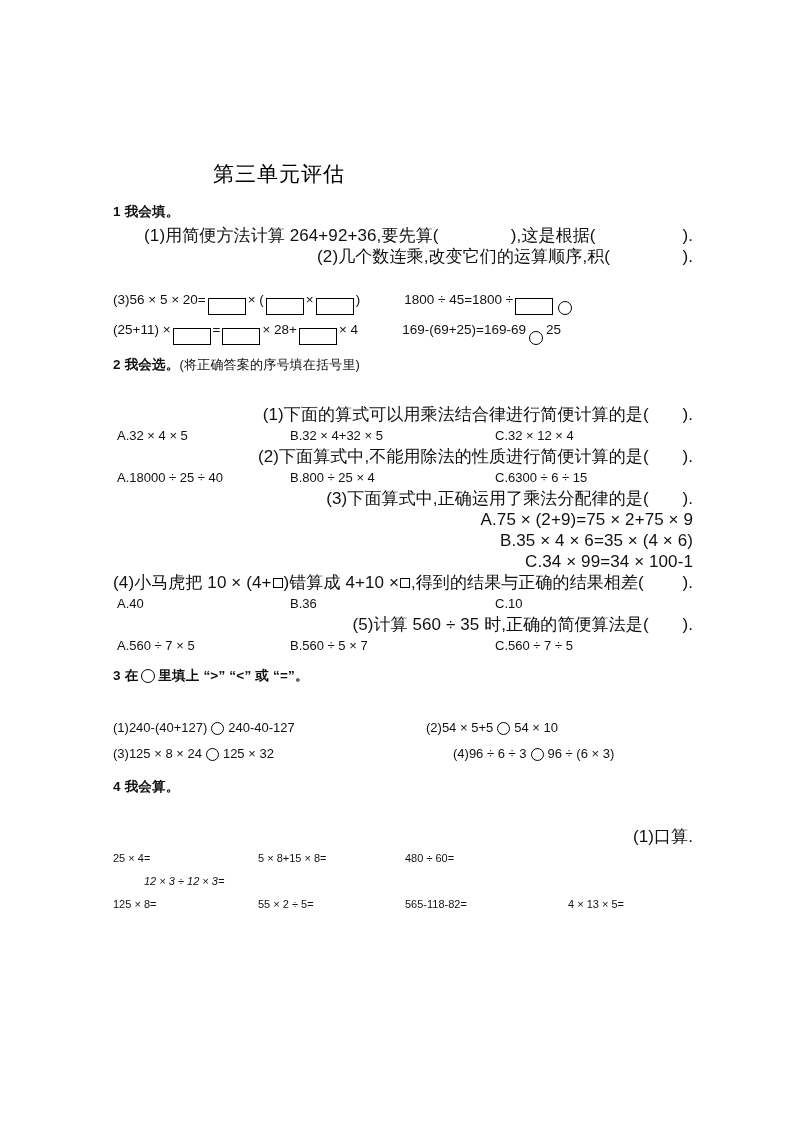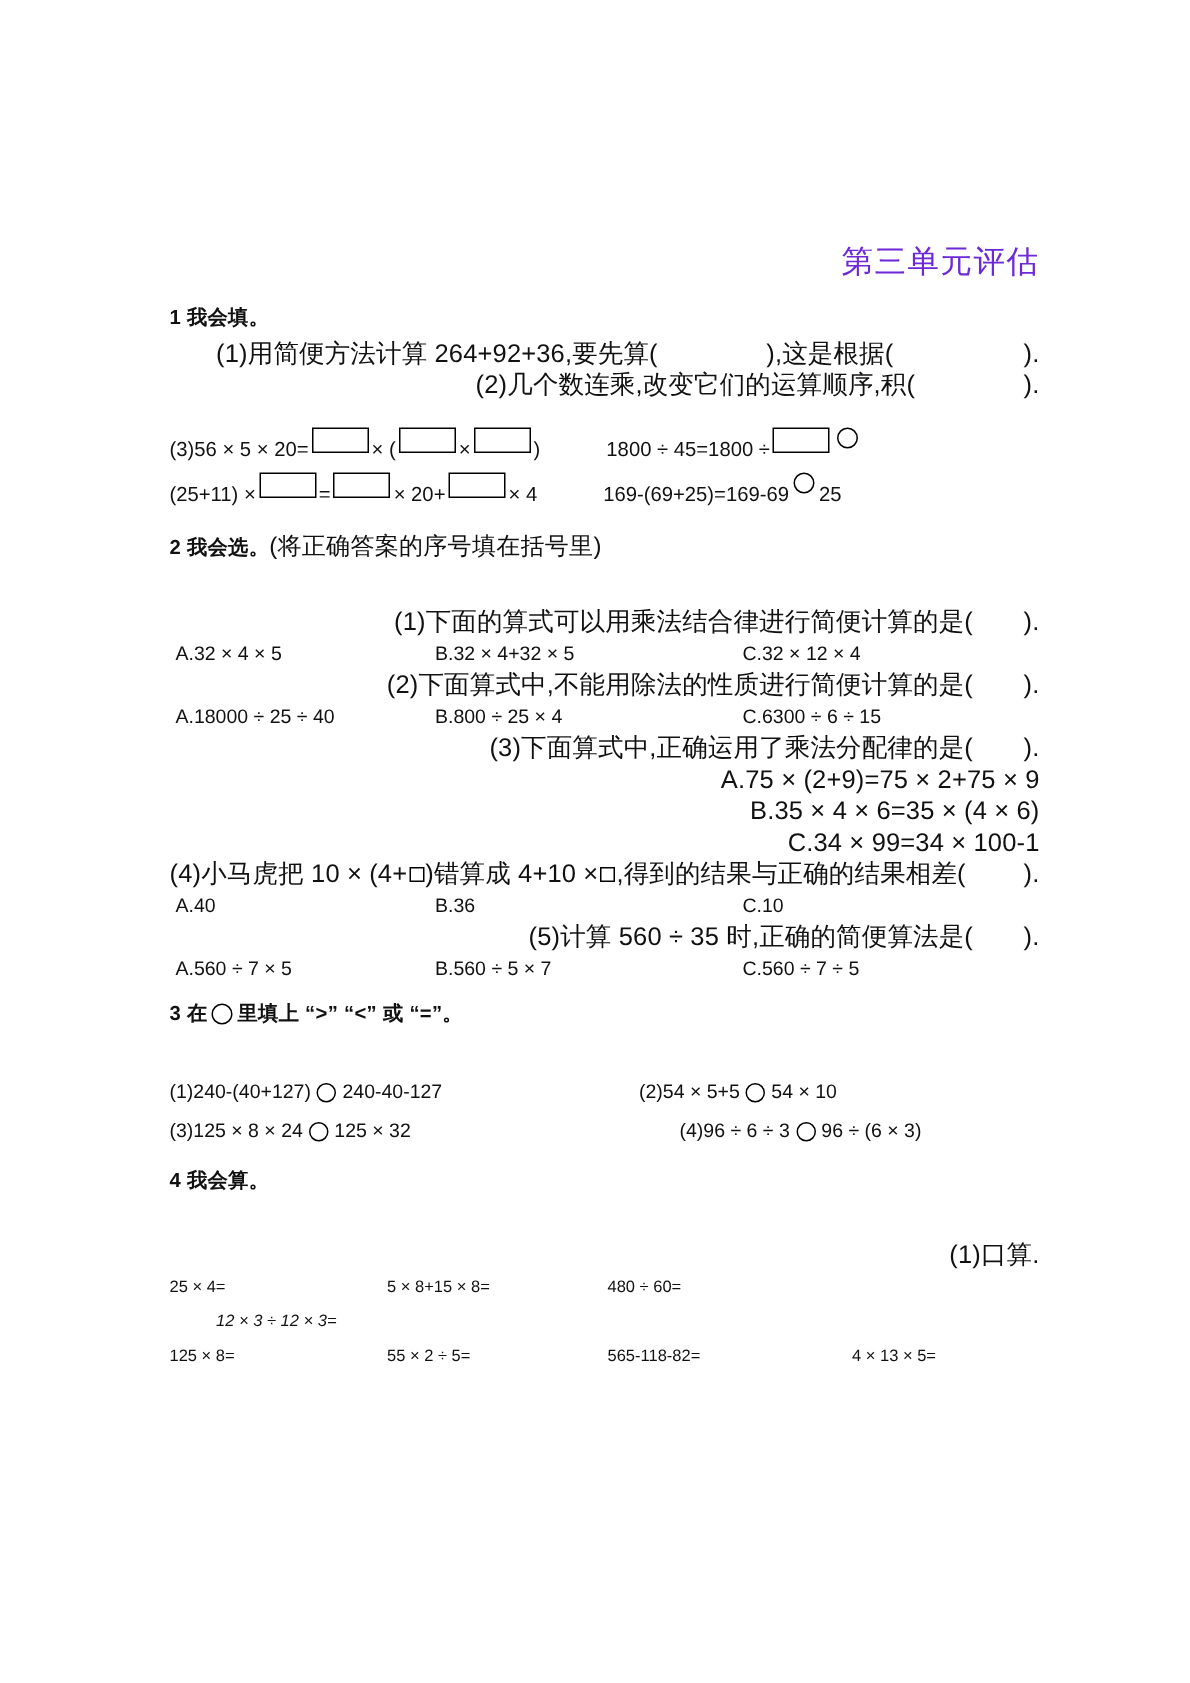--- a/index.html
+++ b/index.html
@@ -28,57 +28,57 @@
     left: 113px;
     top: 160px;
     width: 580px;
   }
 
   
   .doc-title {
     font-family: "Liberation Serif", "DejaVu Serif", serif;
     font-size: 21px;
     font-weight: 400;
-    text-align: right;
+    text-align: left;
     letter-spacing: 1px;
     margin: 0 0 14px 0;
     padding-left: 100px;
-    color: #6d28d9;
+    color: #000000;
   }
 
   
   .sec-head {
     font-size: 13.5px;
     font-weight: bold;
     margin: 0 0 3px 0;
     line-height: 20px;
     letter-spacing: 0.2px;
   }
   .sec-head .sub {
     font-weight: normal;
-    font-size: 16px;
+    font-size: 13px;
   }
   .sec-head-gap { margin-top: 10px; }
 
   
   .line {
     font-size: 17px;
     line-height: 21px;
     margin: 0;
     white-space: pre;
     letter-spacing: 0.1px;
     text-align: right;
   }
   .gap-md { height: 18px; }
   .gap-lg { height: 26px; }
 
   
   .eqrow {
     display: flex;
-    align-items: flex-start;
+    align-items: flex-end;
     font-size: 13.5px;
     line-height: 30px;
     height: 30px;
     white-space: pre;
   }
   .eqrow .seg { display: inline-block; }
   .blankbox {
     display: inline-block;
     width: 38px;
     height: 17px;
@@ -180,21 +180,21 @@
       <span class="seg">1800 ÷ 45=1800 ÷</span>
       <span class="blankbox"></span>
       <span class="circ"></span>
     </div>
 
     <div class="eqrow">
       <span class="seg">(25+11) ×</span>
       <span class="blankbox"></span>
       <span class="seg">=</span>
       <span class="blankbox"></span>
-      <span class="seg">× 20+</span>
+      <span class="seg">× 28+</span>
       <span class="blankbox"></span>
       <span class="seg">× 4</span>
       <span class="spacer-r"></span>
       <span class="seg">169-(69+25)=169-69</span>
       <span class="circ"></span>
       <span class="seg">25</span>
     </div>
 
 
     <div class="sec-head sec-head-gap">

